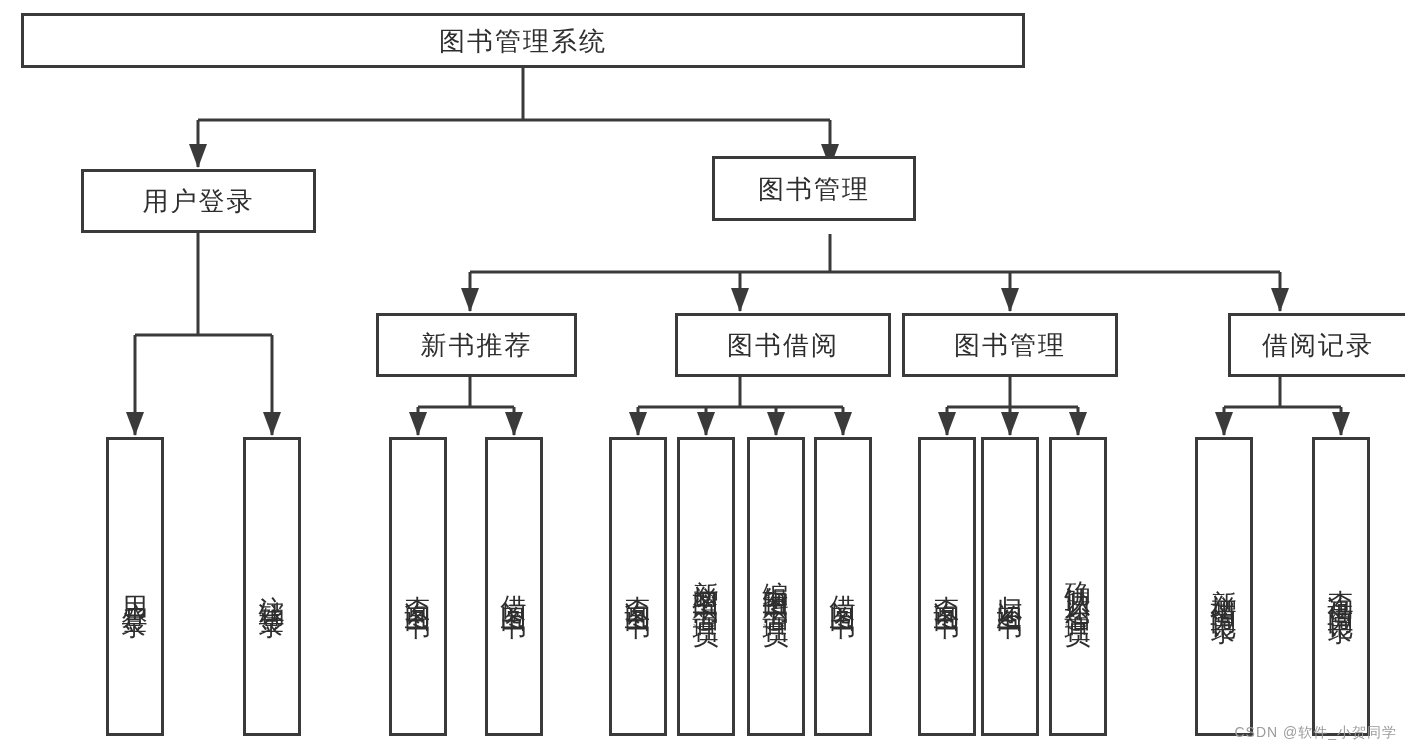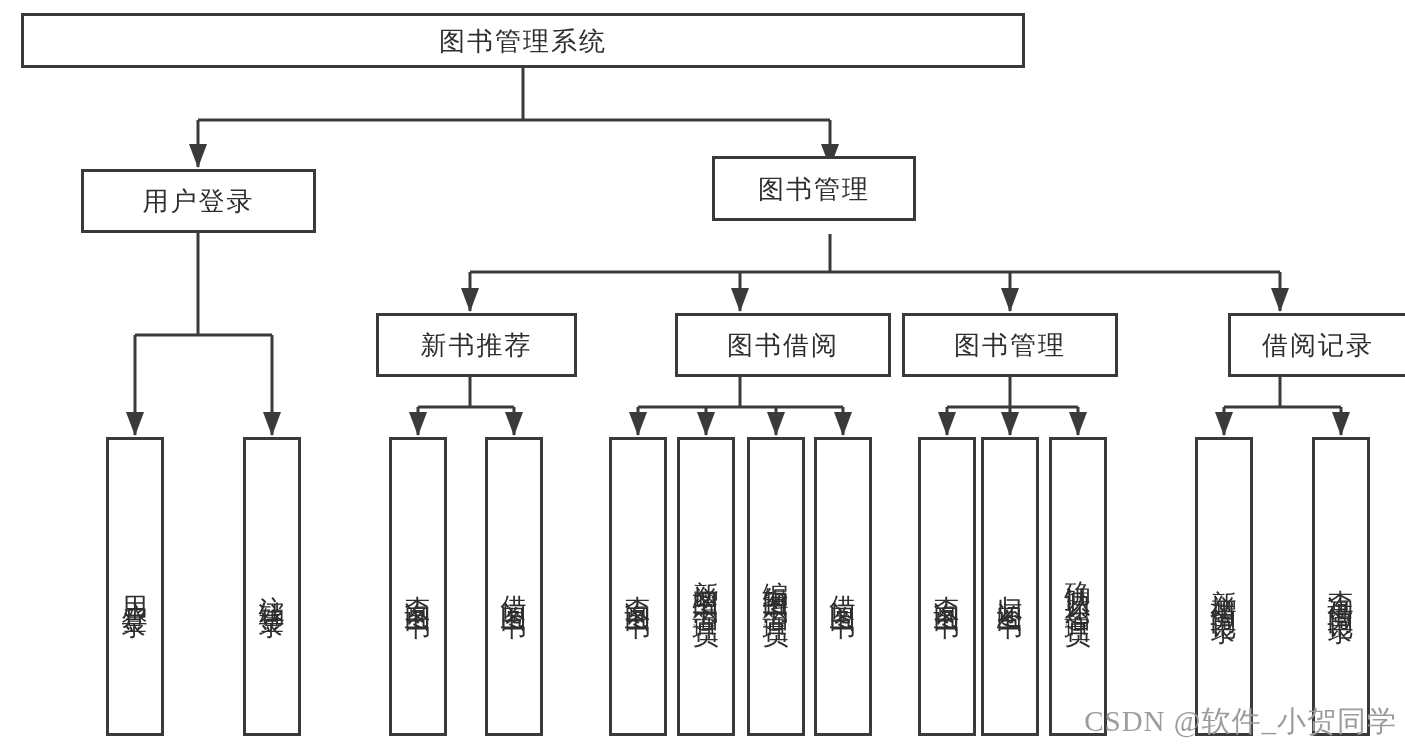--- a/index.html
+++ b/index.html
@@ -29,22 +29,22 @@
     font-size:26px;line-height:1;letter-spacing:2px;
     text-align:center;white-space:nowrap;
   }
   .leaf{
     writing-mode:vertical-rl;text-orientation:mixed;
     letter-spacing:6px;font-size:26px;
     white-space:normal;
   }
   .watermark{
     position:absolute;z-index:3;right:8px;bottom:5px;
-    color:var(--watermark);font-size:29px;letter-spacing:1px;
-    font-family:Liberation Serif, serif;
+    color:var(--watermark);font-size:14px;letter-spacing:1px;
+    font-family:Liberation Sans, sans-serif;
   }
 </style>
 </head>
 <body>
 
 <div class="canvas">
 
   <svg class="connectors" width="1405" height="747" viewBox="0 0 1405 747">
     <defs>
       <marker id="arw" viewBox="0 0 24 18" refX="23" refY="9" markerWidth="24" markerHeight="18" markerUnits="userSpaceOnUse" orient="auto">

